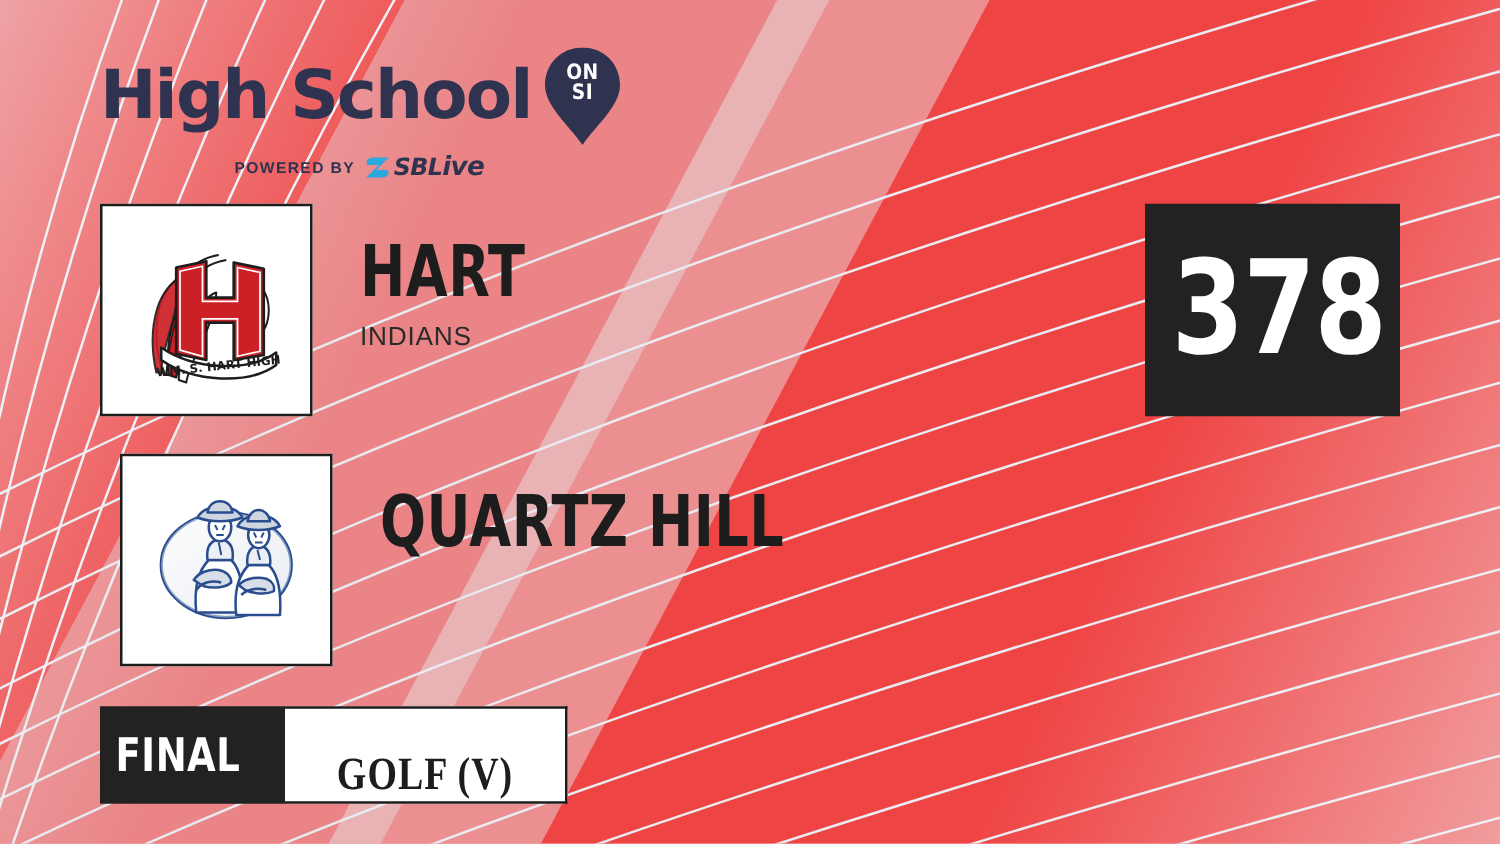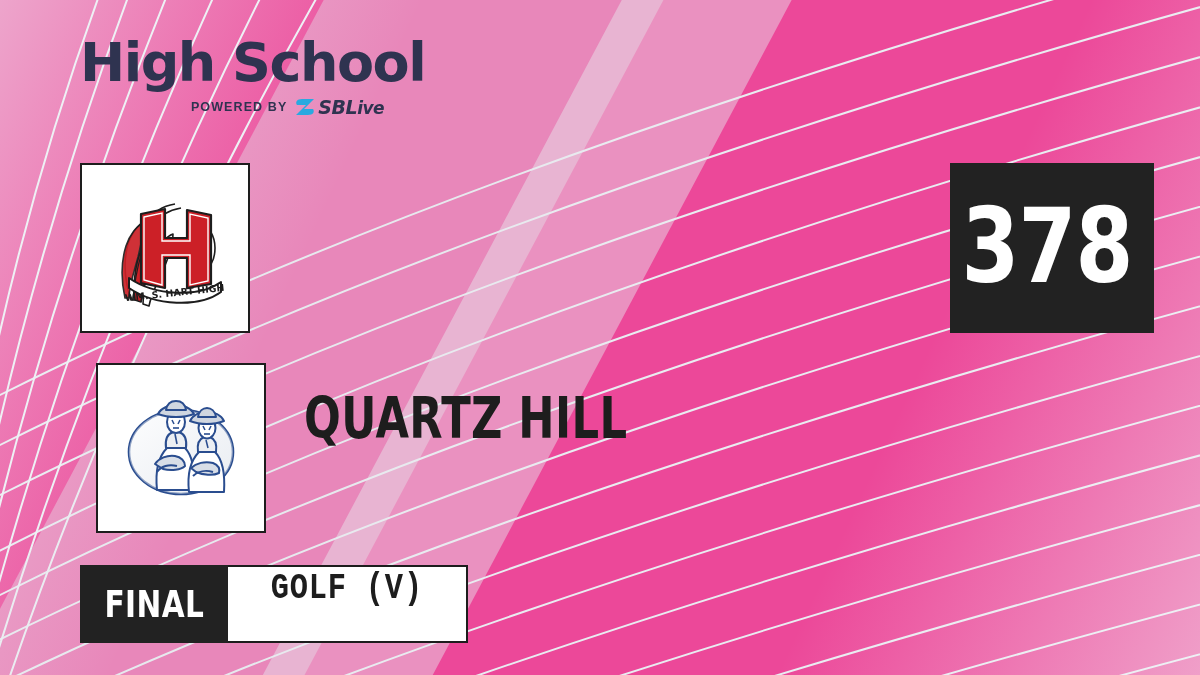--- a/index.html
+++ b/index.html
@@ -10,21 +10,21 @@
     height: 675px;
     overflow: hidden;
     font-family: "Liberation Sans", sans-serif;
     background: #ffffff;
   }
 
   .stage {
     position: relative;
     width: 1200px;
     height: 675px;
-    background: #ec4899;
+    background: #ef4444;
     overflow: hidden;
   }
 
   
   .bg-layer { position: absolute; inset: 0; pointer-events: none; }
 
   .bg-fan { position: absolute; inset: 0; }
 
   .bg-band {
     position: absolute;
@@ -117,21 +117,21 @@
   .sbl-s svg { display: block; }
   .sbl-word {
     font-family: "DejaVu Sans", sans-serif;
     font-weight: 700;
     font-style: italic;
     font-size: 19px;
     color: #2f3350;
     letter-spacing: -0.5px;
     line-height: 1;
   }
-  .sbl-word .lc { font-size: 17px; }
+  .sbl-word .lc { font-size: 21px; }
 
   
   .team-row { position: absolute; left: 80px; width: 1040px; height: 170px; }
   .team-row.row-a { top: 163px; }
   .team-row.row-b { top: 363px; margin-left: 16px; }
 
   .logo-card {
     position: absolute;
     left: 0; top: 0;
     width: 170px;
@@ -166,28 +166,28 @@
     font-family: "Liberation Sans", sans-serif;
     font-size: 21px;
     font-weight: 400;
     letter-spacing: 0.6px;
     color: #2a2a2a;
     white-space: nowrap;
   }
 
   .score-box {
     position: absolute;
-    left: 870px;
+    left: 836px;
     top: 0;
     width: 204px;
     height: 170px;
     background: #222222;
     display: flex;
     align-items: center;
-    justify-content: flex-end;
+    justify-content: flex-start;
   }
   .score-value {
     font-family: "DejaVu Sans", sans-serif;
     font-weight: 700;
     font-size: 104px;
     line-height: 1;
     color: #ffffff;
     letter-spacing: -1px;
     transform: scaleX(0.80);
     margin-top: -4px;
@@ -201,37 +201,36 @@
     height: 78px;
     display: flex;
     align-items: stretch;
   }
   .status-final {
     background: #222222;
     color: #ffffff;
     width: 148px;
     display: flex;
     align-items: center;
-    justify-content: center;
     font-family: "DejaVu Sans", sans-serif;
     font-weight: 700;
     font-size: 37px;
     letter-spacing: 0.5px;
   }
   .status-final span { transform: scaleX(0.80); display: block; }
   .status-sport {
     background: #ffffff;
     border: 2px solid #1d1d1d;
     border-left: none;
     color: #1d1d1d;
     padding: 0 26px;
     display: flex;
-    align-items: flex-start;
+    align-items: flex-end;
     justify-content: center;
-    font-family: Liberation Mono, monospace;
+    font-family: Liberation Serif, serif;
     font-weight: 700;
     font-size: 37px;
     letter-spacing: 1px;
   }
   .status-sport span { transform: scaleX(0.82); display: block; white-space: nowrap; }
 </style>
 </head>
 <body>
 
 <div class="stage">
@@ -273,20 +272,29 @@
       </g>
     </svg>
     <div class="bg-band"></div>
     <div class="bg-band2"></div>
     <div class="bg-wash"></div>
   </div>
 
   <div class="logo-block">
     <div class="logo-row">
       <div class="logo-word">High School</div>
+      <div class="pin">
+        <svg viewBox="0 0 62 78">
+          <path d="M31 0 C14 0 1 13 1 30 C1 47 20 62 31 78 C42 62 61 47 61 30 C61 13 48 0 31 0 Z" fill="#2f3350"></path>
+        </svg>
+        <div class="pin-text">
+          <div>ON</div>
+          <div>SI</div>
+        </div>
+      </div>
     </div>
     <div class="powered">
       <span class="powered-label">POWERED BY</span>
       <span class="sbl-mark">
         <span class="sbl-s">
           <svg width="22" height="20" viewBox="0 0 22 20">
             <path d="M20 2 L8 2 C3 2 1 5 3 8 L12 8 L2 18 L14 18 C19 18 21 15 19 12 L10 12 Z" fill="#29a9e0"></path>
           </svg>
         </span>
         <span class="sbl-word"><span>SBL</span><span class="lc">ive</span></span>
@@ -318,20 +326,24 @@
         </g>
 
         <path d="M46 36 L70 31 L70 60 L92 60 L92 32 L116 37 L116 106 L92 110 L92 80 L70 80 L70 110 L46 105 Z" fill="#cc2027" stroke="#1d1d1d" stroke-width="2.2" stroke-linejoin="round"></path>
         <path d="M49 39 L67 35 L67 63 L95 63 L95 36 L113 40 L113 103 L95 107 L95 77 L67 77 L67 107 L49 102 Z" fill="none" stroke="#ffffff" stroke-width="1.4"></path>
 
         <path d="M34 100 C60 118 104 120 126 104 L126 114 C104 130 60 128 34 110 Z" fill="#ffffff" stroke="#1d1d1d" stroke-width="2" stroke-linejoin="round"></path>
         <text x="80" y="118" font-family="DejaVu Sans, sans-serif" font-size="9.5" font-weight="700" fill="#1d1d1d" text-anchor="middle" transform="rotate(-6 80 118)">WM. S. HART HIGH</text>
       </svg>
     </div>
 
+    <div class="team-text">
+      <div class="team-name">HART</div>
+      <div class="team-mascot">INDIANS</div>
+    </div>
 
     <div class="score-box">
       <div class="score-value">378</div>
     </div>
   </div>
 
   <div class="team-row row-b">
 
     <div class="logo-card">
       <svg width="140" height="140" viewBox="0 0 140 140">

